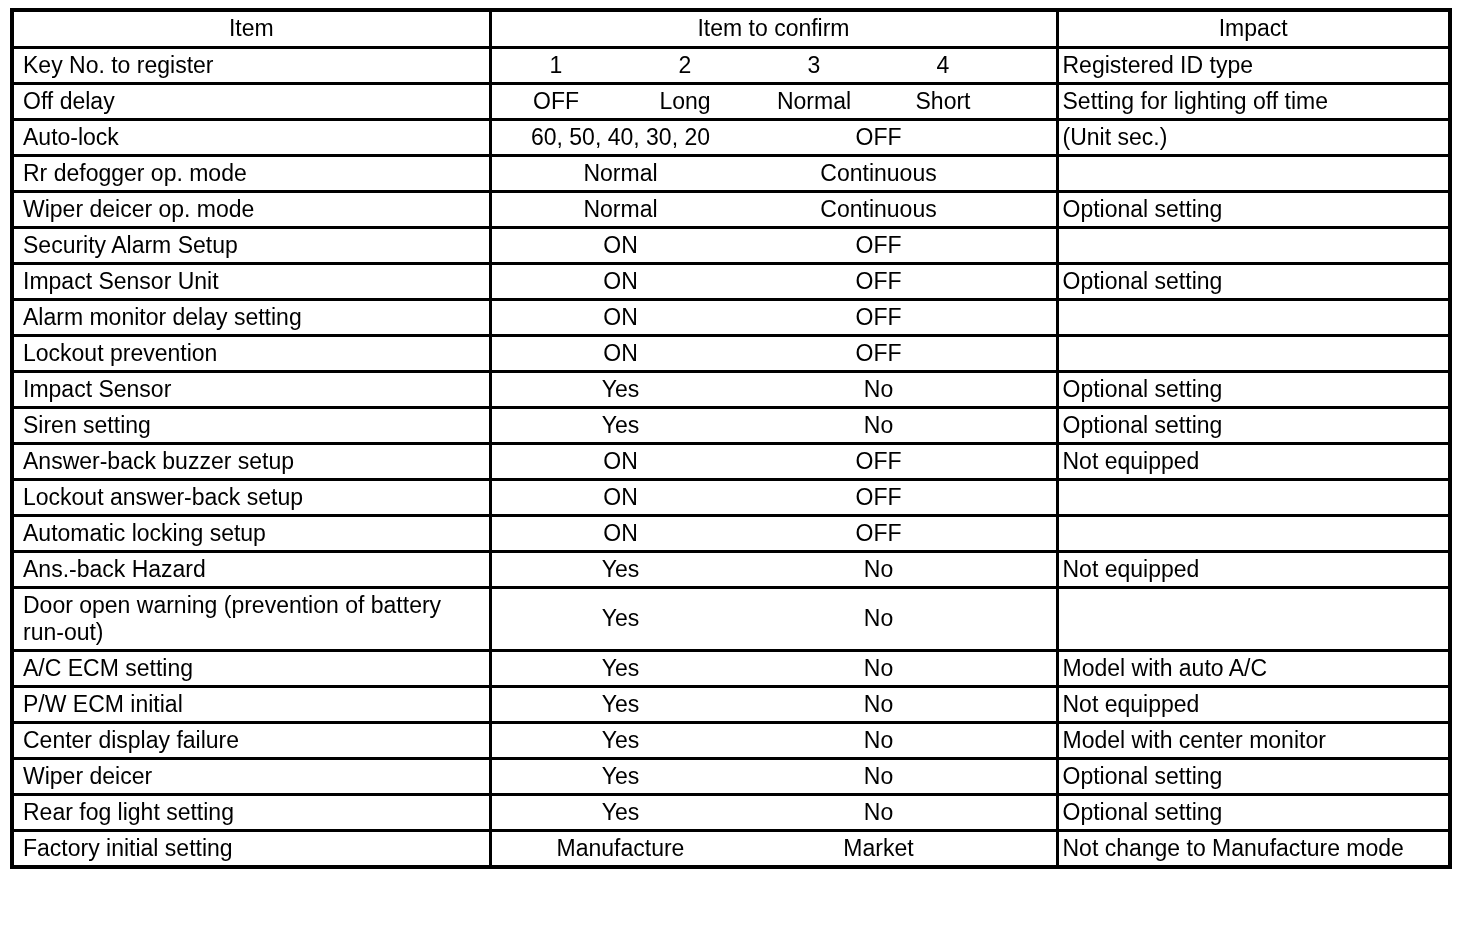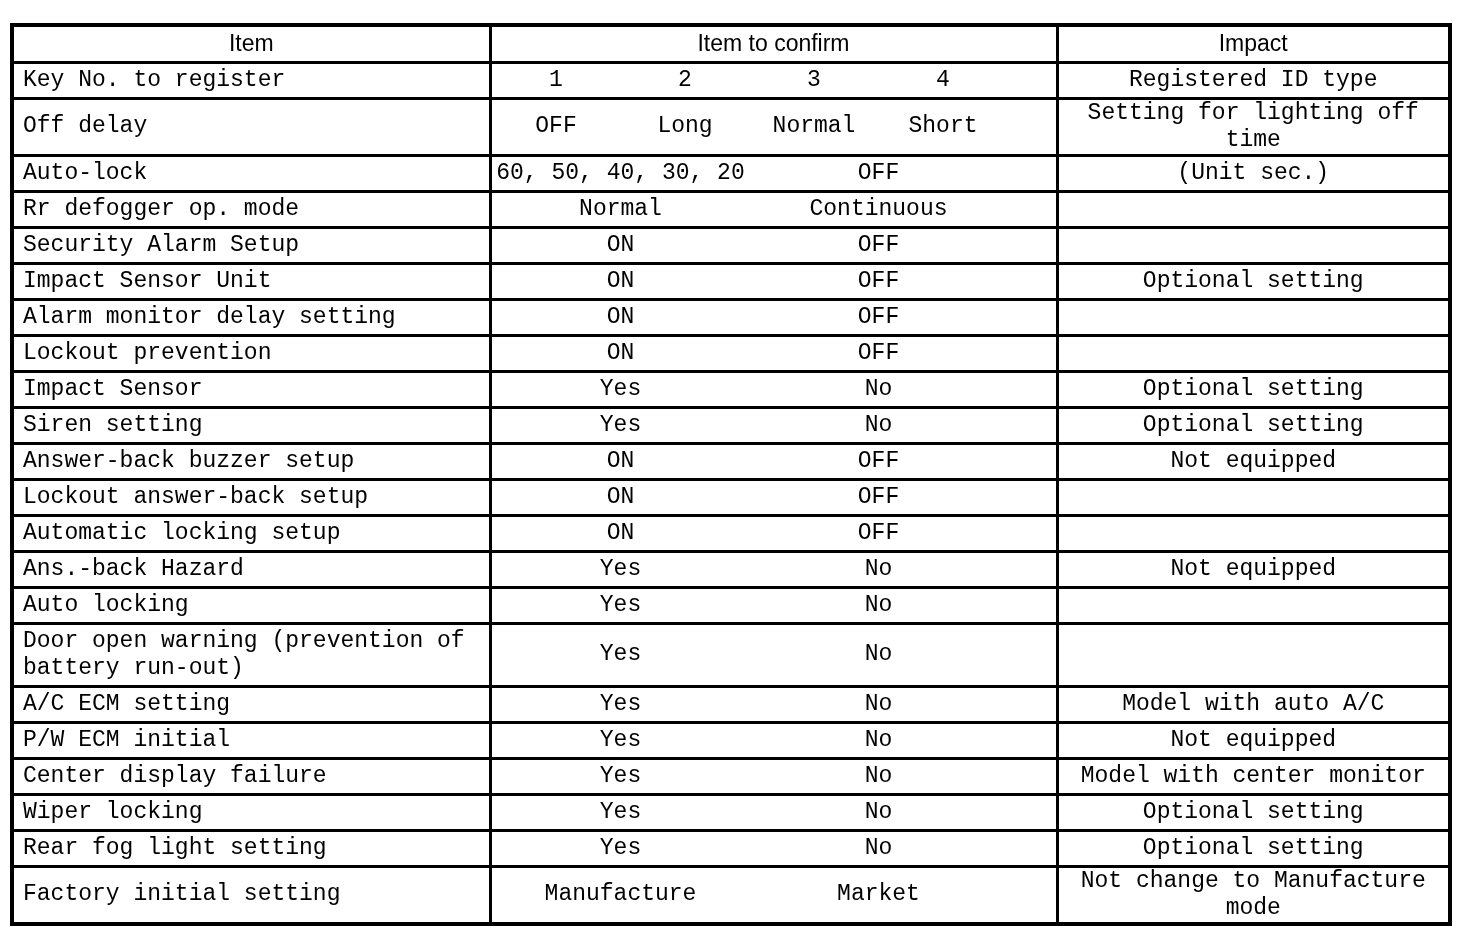--- a/index.html
+++ b/index.html
@@ -20,54 +20,53 @@
   }
   .page {
     position: relative;
     width: 1472px;
     height: 938px;
     background: var(--paper);
   }
   table.settings-table {
     position: absolute;
     left: 10px;
-    top: 23px;
+    top: 8px;
     width: 1438px;
     border-collapse: collapse;
     table-layout: fixed;
     border: 4px solid var(--line);
   }
   .settings-table th,
   .settings-table td {
     border: 3px solid var(--line);
     font-size: 23px;
     font-weight: normal;
     color: var(--ink);
     vertical-align: middle;
     line-height: 27px;
   }
   col.c-item    { width: 478px; }
   col.c-confirm { width: 567px; }
   col.c-remarks { width: 393px; }
 
   thead tr { height: 37px; }
-  tbody tr { height: 36px; font-family: Liberation Mono, monospace; }
+  tbody tr { height: 36px; }
 
   .settings-table th {
     text-align: center;
   }
   td.col-item {
     text-align: left;
     padding: 3px 6px 3px 9px;
   }
   td.col-confirm {
     padding: 0;
   }
   td.col-remarks {
-    text-align: center;
     padding: 0 4px;
   }
   .confirm-split {
     display: flex;
     align-items: center;
     width: 100%;
     padding-right: 48px;
   }
   .confirm-value {
     flex: 1 1 0;
@@ -131,20 +130,30 @@
           <td class="col-item">Rr defogger op. mode</td>
           <td class="col-confirm">
             <div class="confirm-split halves">
               <span class="confirm-value">Normal</span>
               <span class="confirm-value">Continuous</span>
             </div>
           </td>
           <td class="col-remarks"></td>
         </tr>
         <tr>
+          <td class="col-item">Wiper deicer op. mode</td>
+          <td class="col-confirm">
+            <div class="confirm-split halves">
+              <span class="confirm-value">Normal</span>
+              <span class="confirm-value">Continuous</span>
+            </div>
+          </td>
+          <td class="col-remarks">Optional setting</td>
+        </tr>
+        <tr>
           <td class="col-item">Security Alarm Setup</td>
           <td class="col-confirm">
             <div class="confirm-split halves">
               <span class="confirm-value">ON</span>
               <span class="confirm-value">OFF</span>
             </div>
           </td>
           <td class="col-remarks"></td>
         </tr>
         <tr>
@@ -231,30 +240,20 @@
           <td class="col-item">Ans.-back Hazard</td>
           <td class="col-confirm">
             <div class="confirm-split halves">
               <span class="confirm-value">Yes</span>
               <span class="confirm-value">No</span>
             </div>
           </td>
           <td class="col-remarks">Not equipped</td>
         </tr>
         <tr>
-          <td class="col-item">Auto locking</td>
-          <td class="col-confirm">
-            <div class="confirm-split halves">
-              <span class="confirm-value">Yes</span>
-              <span class="confirm-value">No</span>
-            </div>
-          </td>
-          <td class="col-remarks"></td>
-        </tr>
-        <tr>
           <td class="col-item">Door open warning (prevention of battery run-out)</td>
           <td class="col-confirm">
             <div class="confirm-split halves">
               <span class="confirm-value">Yes</span>
               <span class="confirm-value">No</span>
             </div>
           </td>
           <td class="col-remarks"></td>
         </tr>
         <tr>
@@ -281,21 +280,21 @@
           <td class="col-item">Center display failure</td>
           <td class="col-confirm">
             <div class="confirm-split halves">
               <span class="confirm-value">Yes</span>
               <span class="confirm-value">No</span>
             </div>
           </td>
           <td class="col-remarks">Model with center monitor</td>
         </tr>
         <tr>
-          <td class="col-item">Wiper locking</td>
+          <td class="col-item">Wiper deicer</td>
           <td class="col-confirm">
             <div class="confirm-split halves">
               <span class="confirm-value">Yes</span>
               <span class="confirm-value">No</span>
             </div>
           </td>
           <td class="col-remarks">Optional setting</td>
         </tr>
         <tr>
           <td class="col-item">Rear fog light setting</td>

